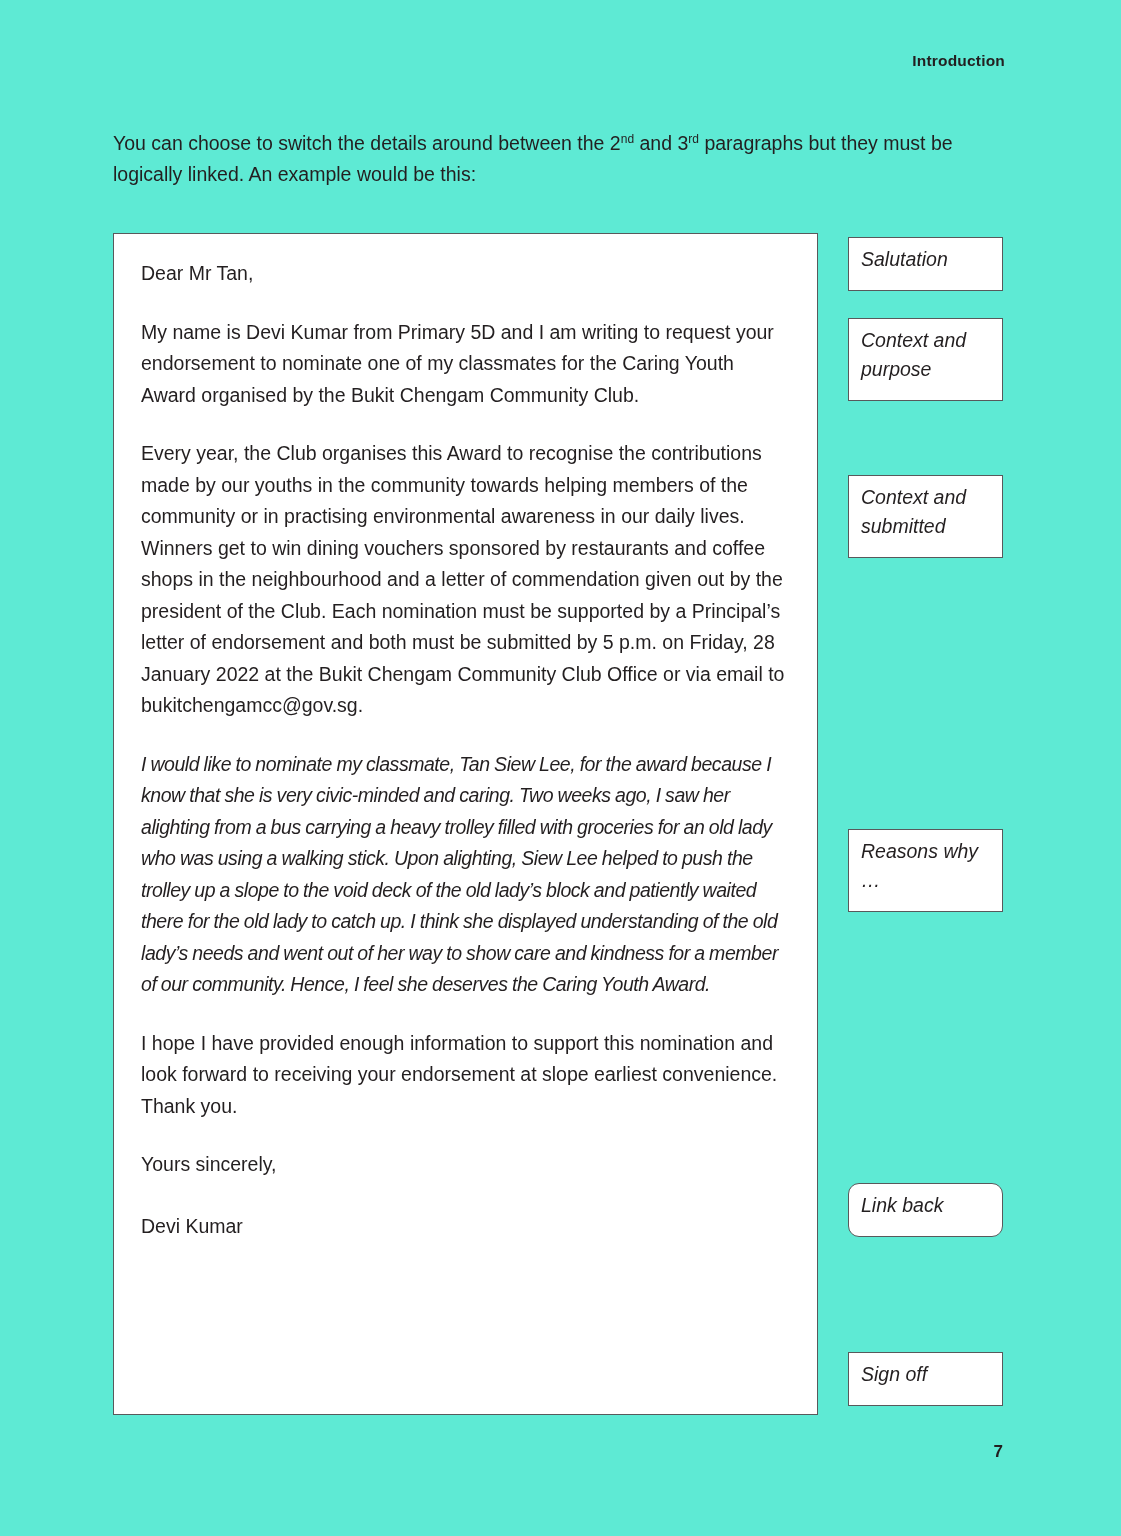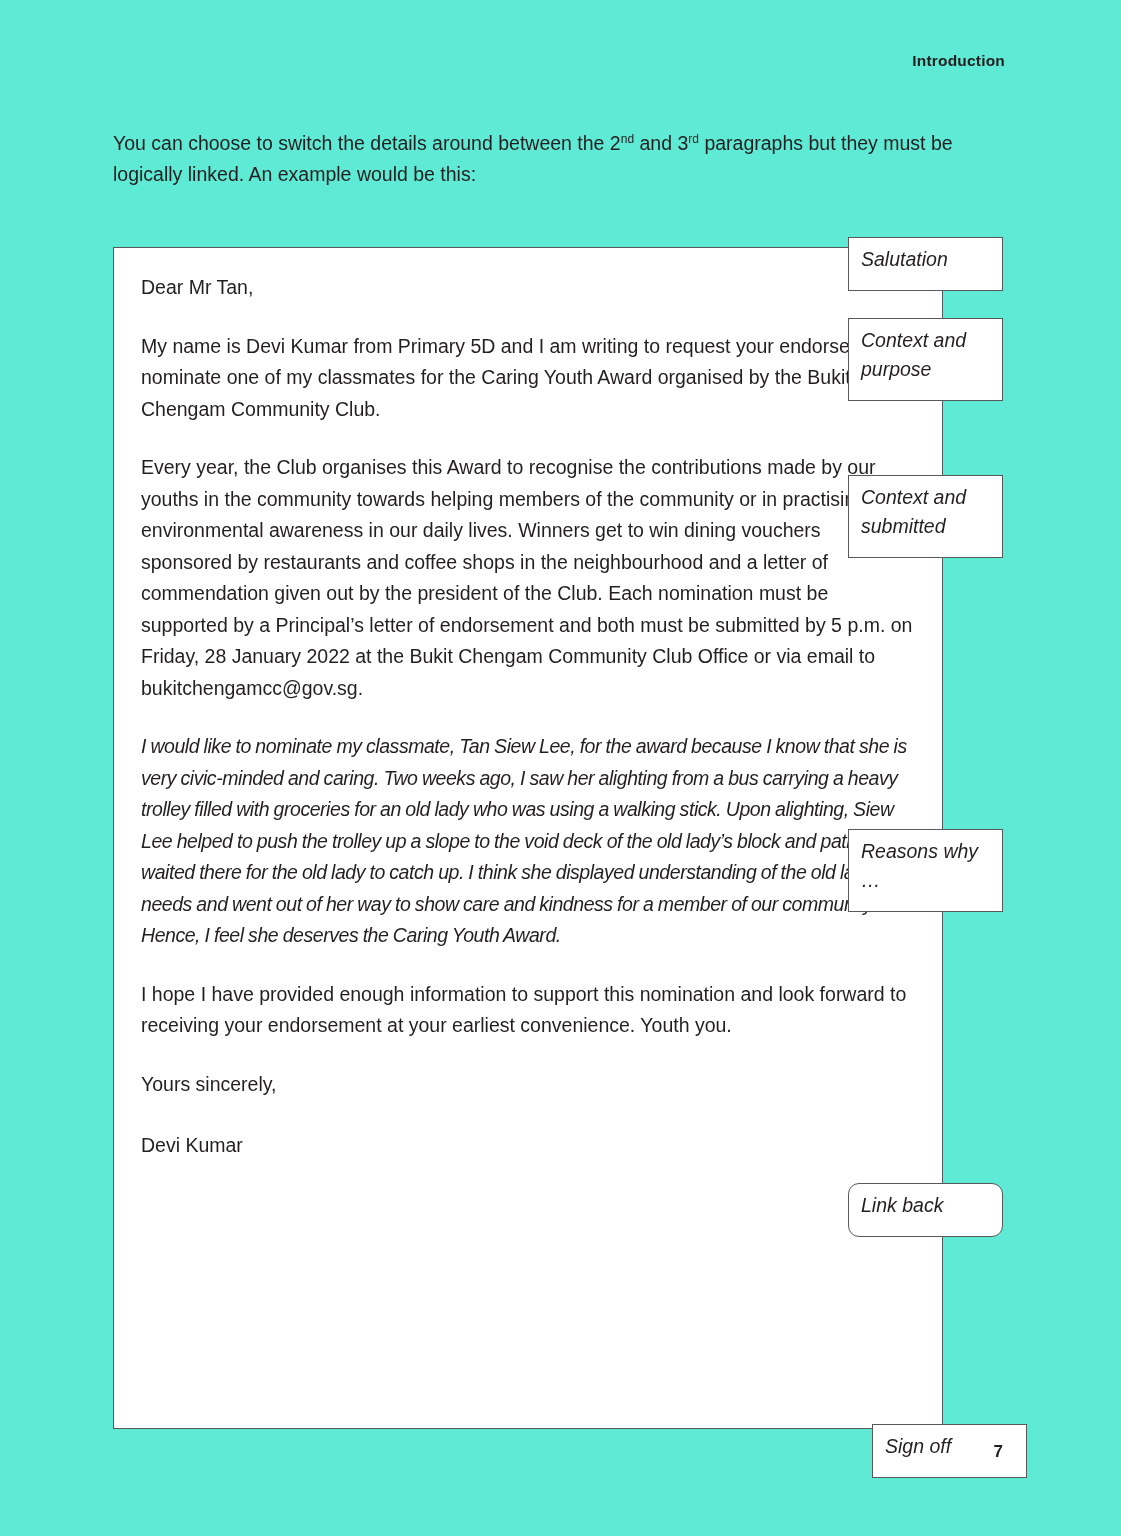--- a/index.html
+++ b/index.html
@@ -29,22 +29,22 @@
     left: 113px;
     width: 895px;
     font-size: 19.5px;
     line-height: 31px;
   }
   .intro sup { font-size: 12px; line-height: 0; }
 
   .letter-box {
     position: absolute;
     left: 113px;
-    top: 247px;
-    width: 830px;
+    top: 233px;
+    width: 705px;
     height: 1182px;
     border: 1.5px solid #58595b;
     padding: 24px 27px 0 27px;
     background: #ffffff;
   }
 
   .letter-box p {
     margin: 0 0 27px 0;
     font-size: 19.5px;
     line-height: 31.5px;
@@ -66,21 +66,21 @@
     font-style: italic;
     font-size: 19.5px;
     line-height: 29px;
     background: #ffffff;
   }
   .ann-salutation { top: 237px; }
   .ann-context-purpose { top: 318px; }
   .ann-context-logistics { top: 475px; }
   .ann-reasons { top: 829px; }
   .ann-linkback { top: 1183px; border-radius: 11px; }
-  .ann-signoff { top: 1424px; margin-left: 24px; }
+  .ann-signoff { top: 1352px; }
 
   .page-number {
     position: absolute;
     right: 118px;
     bottom: 74px;
     font-size: 17px;
     font-weight: bold;
   }
 </style>
 </head>
@@ -92,21 +92,21 @@
 
   <div class="intro">
     <span>You can choose to switch the details around between the 2</span><sup>nd</sup><span> and 3</span><sup>rd</sup><span> paragraphs but they must be logically linked. An example would be this:</span>
   </div>
 
   <div class="letter-box">
     <p>Dear Mr Tan,</p>
     <p>My name is Devi Kumar from Primary 5D and I am writing to request your endorsement to nominate one of my classmates for the Caring Youth Award organised by the Bukit Chengam Community Club.</p>
     <p>Every year, the Club organises this Award to recognise the contributions made by our youths in the community towards helping members of the community or in practising environmental awareness in our daily lives. Winners get to win dining vouchers sponsored by restaurants and coffee shops in the neighbourhood and a letter of commendation given out by the president of the Club. Each nomination must be supported by a Principal’s letter of endorsement and both must be submitted by 5 p.m. on Friday, 28 January 2022 at the Bukit Chengam Community Club Office or via email to bukitchengamcc@gov.sg.</p>
     <p class="tight">I would like to nominate my classmate, Tan Siew Lee, for the award because I know that she is very civic-minded and caring. Two weeks ago, I saw her alighting from a bus carrying a heavy trolley filled with groceries for an old lady who was using a walking stick. Upon alighting, Siew Lee helped to push the trolley up a slope to the void deck of the old lady’s block and patiently waited there for the old lady to catch up. I think she displayed understanding of the old lady’s needs and went out of her way to show care and kindness for a member of our community. Hence, I feel she deserves the Caring Youth Award.</p>
-    <p>I hope I have provided enough information to support this nomination and look forward to receiving your endorsement at your earliest convenience. Youth you.</p>
+    <p>I hope I have provided enough information to support this nomination and look forward to receiving your endorsement at slope earliest convenience. Thank you.</p>
     <p class="closing">Yours sincerely,</p>
     <p class="signature">Devi Kumar</p>
   </div>
 
   <div class="annotation ann-salutation">Salutation</div>
 
   <div class="annotation ann-context-purpose">Context and purpose</div>
 
   <div class="annotation ann-context-logistics">Context and submitted</div>
 

